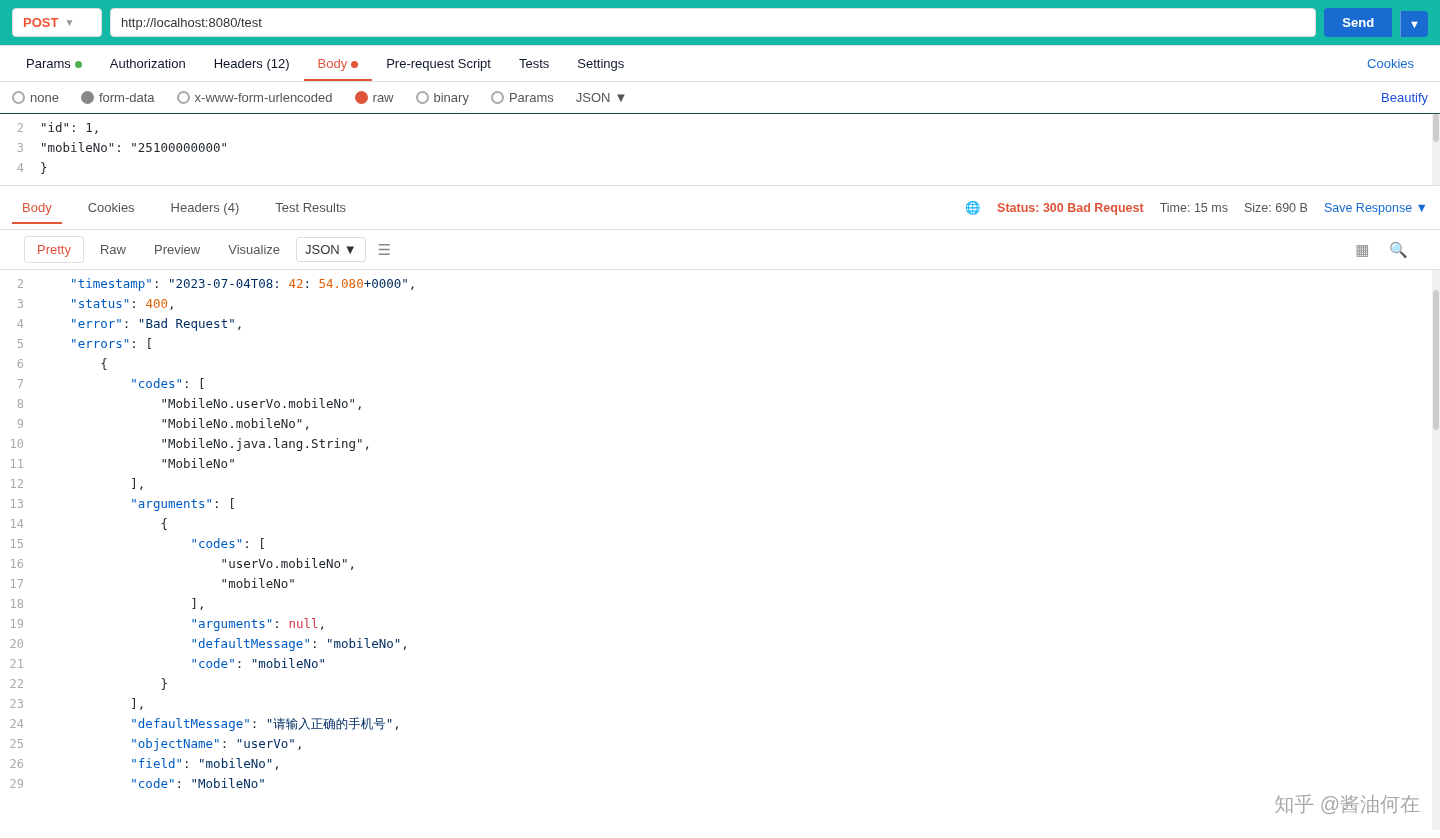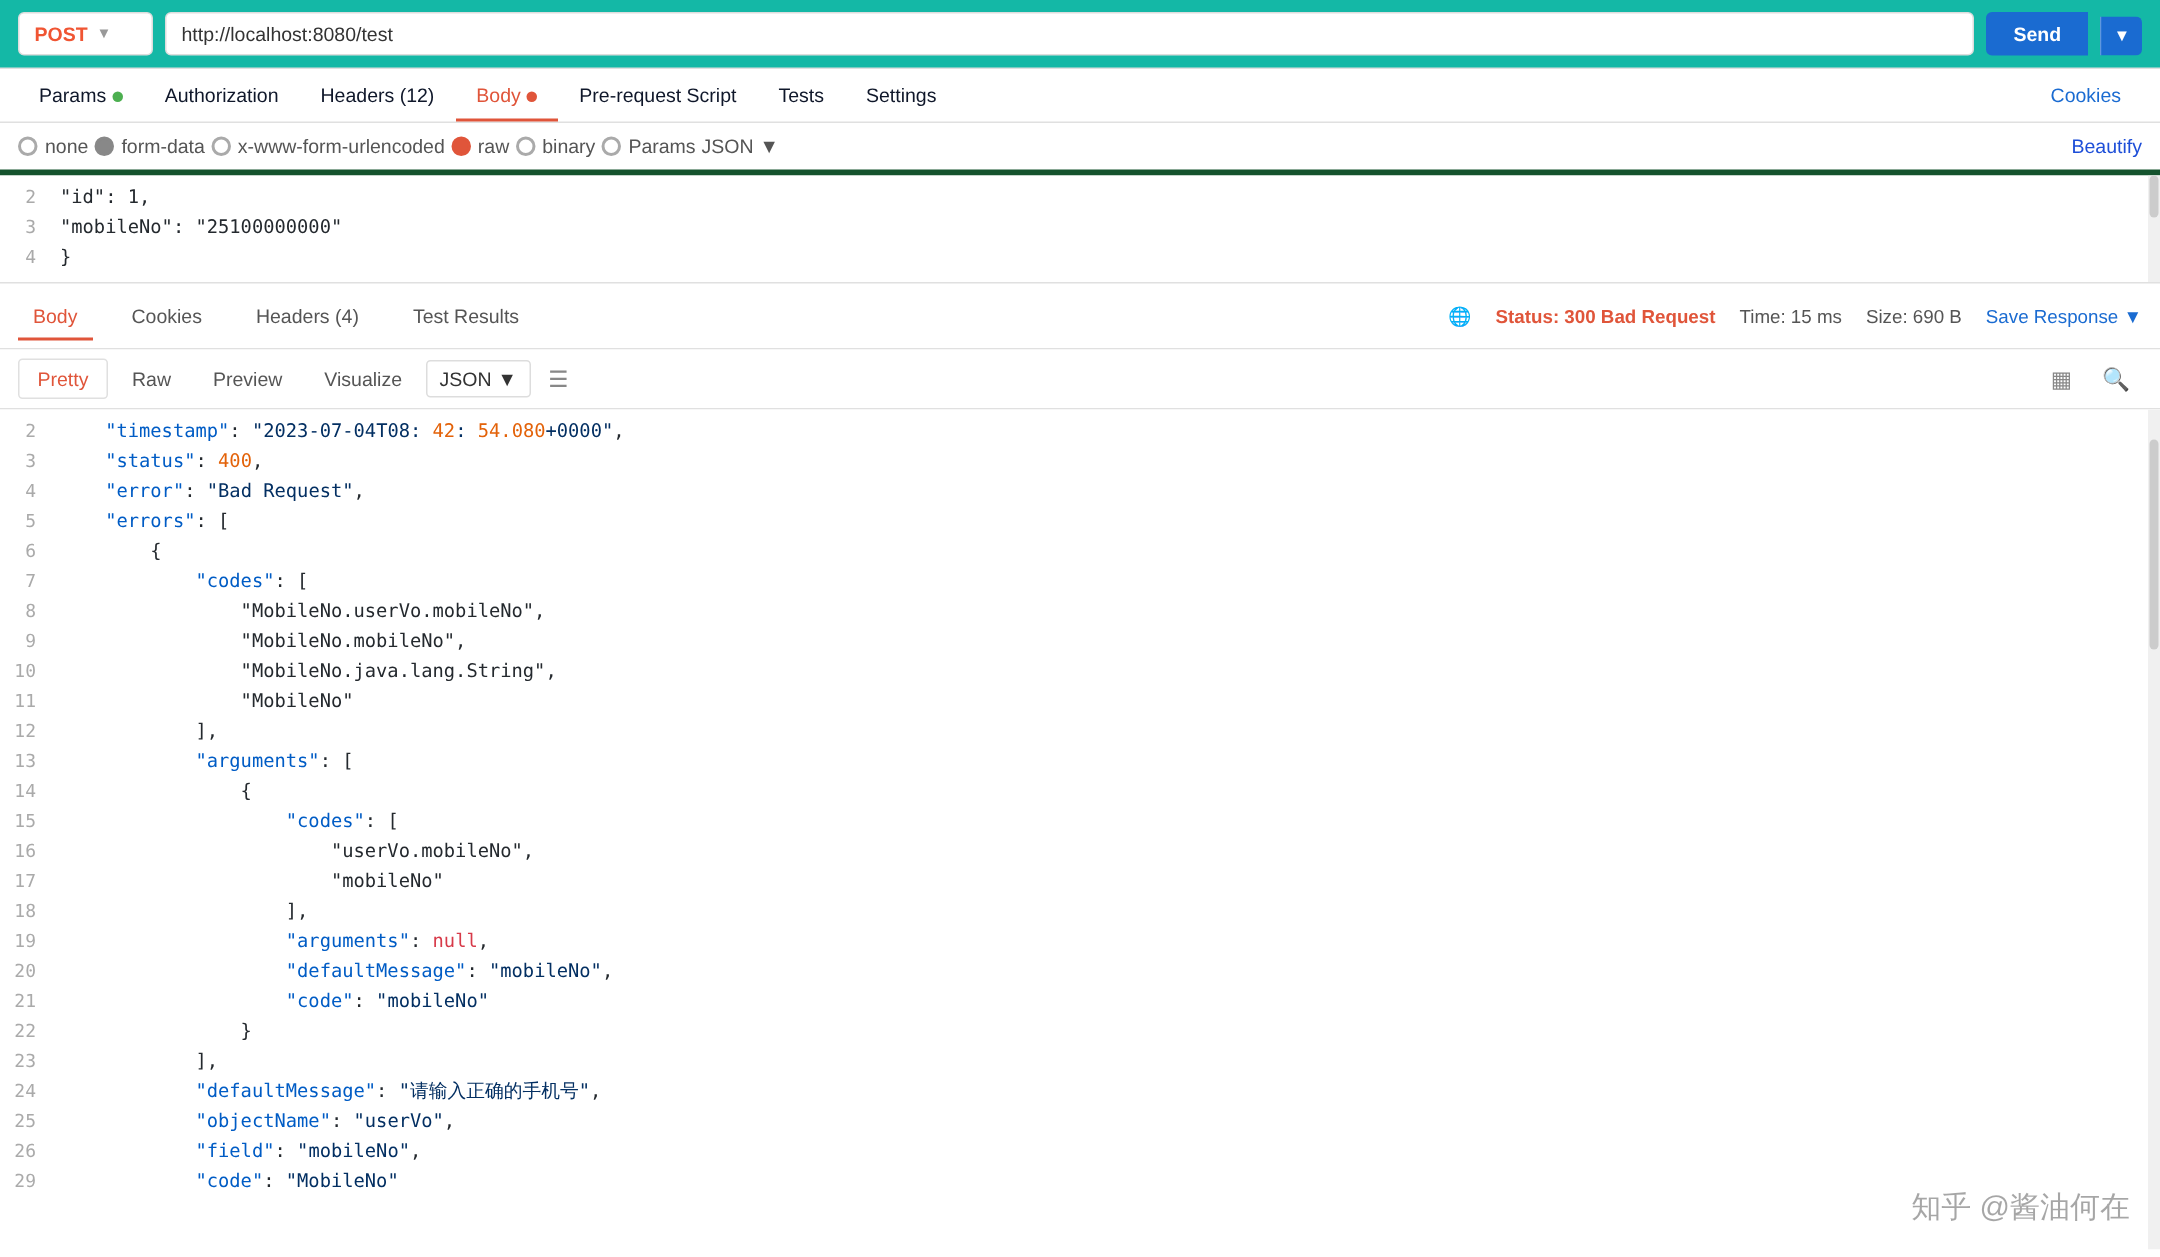--- a/index.html
+++ b/index.html
@@ -116,23 +116,23 @@
       cursor: pointer;
       padding: 10px 14px;
       text-decoration: none;
     }
 
     
     .body-type-row {
       display: flex;
       align-items: center;
       padding: 8px 12px;
-      border-bottom: 4px solid #14532d;
-      background: #fff;
-      gap: 4px;
+      border-bottom: 1px solid #14532d;
+      background: #fff;
+      gap: 22px;
     }
     .radio-option {
       display: flex;
       align-items: center;
       gap: 5px;
       cursor: pointer;
       font-size: 13px;
       color: #555;
     }
     .radio-circle {
@@ -253,21 +253,21 @@
       font-size: 12.5px;
       color: #555;
     }
     .status-400 { color: #e0553a; font-weight: 600; }
     .save-resp-link { color: #1a6bd1; cursor: pointer; }
 
     
     .pretty-tabs {
       display: flex;
       align-items: center;
-      padding: 6px 12px;
+      padding: 6px 24px;
       border-bottom: 1px solid #e0e0e0;
       background: #fff;
       gap: 4px;
     }
     .pretty-tab {
       padding: 5px 12px;
       cursor: pointer;
       font-size: 13px;
       color: #555;
       border-radius: 3px;

